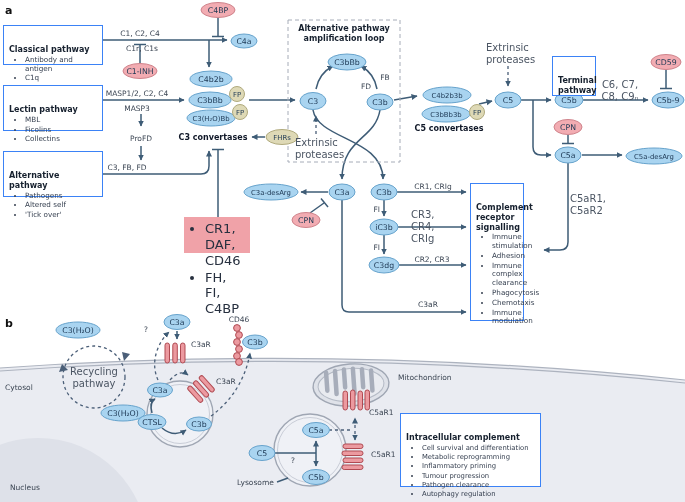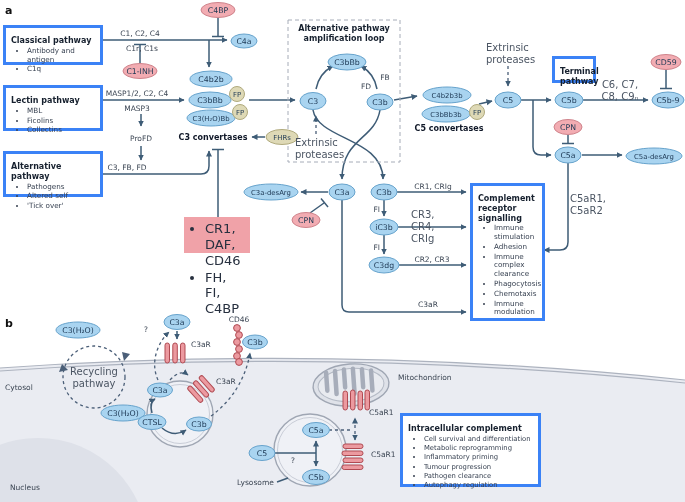--- a/index.html
+++ b/index.html
@@ -1,20 +1,20 @@
 <!DOCTYPE html>
 <html><head>
 <meta charset="utf-8">
 <style>
   html,body{margin:0;padding:0;background:#fff;}
   .stage{position:relative;width:685px;height:502px;background:#ffffff;
          font-family:"DejaVu Sans",sans-serif;overflow:hidden;}
   .stage svg{position:absolute;left:0;top:0;}
   .ov{position:absolute;box-sizing:border-box;line-height:1.22;color:#374151;}
-  .wbox{background:#ffffff;border:3px solid #3b82f6;padding:8px 5px;font-size:7.2px;}
+  .wbox{background:#ffffff;border:1px solid #3b82f6;padding:19px 5px;font-size:7.2px;}
   .wbox .t{font-weight:bold;font-size:8px;color:#16202e;margin-bottom:1px;}
   .pinkbox{background:#f0a2a8;padding:3px 5px;font-size:13px;color:#27303f;}
   .ov ul{list-style:disc;margin:1px 0 0 9px;padding:0;}
   .ov li{margin:0 0 1px 7px;}
   .lbl{font-size:10px;color:#4b5563;}
   .bold-lbl{font-weight:bold;font-size:8px;color:#16202e;}
   .ctr{text-align:center;}
   .tiny{font-size:6.8px;}
   
   .nt{font-size:7.8px;fill:#1d3854;}
@@ -432,21 +432,21 @@
 
 <div class="ov wbox" style="left:552px;top:56px;width:44px;height:27px;">
   <div class="t">Terminal pathway</div>
 </div>
 
 <div class="ov lbl ctr" style="left:600px;top:79px;width:40px;">C6, C7, C8, C9ₙ</div>
 <div class="ov lbl" style="left:411px;top:209px;width:48px;">CR3, CR4, CRIg</div>
 <div class="ov lbl" style="left:570px;top:193px;width:36px;">C5aR1, C5aR2</div>
 
 
-<div class="ov wbox" style="left:470px;top:183px;width:75px;height:138px;">
+<div class="ov wbox" style="left:470px;top:183px;width:54px;height:138px;">
   <div class="t">Complement receptor signalling</div>
   <ul>
     <li>Immune stimulation</li>
     <li>Adhesion</li>
     <li>Immune complex clearance</li>
     <li>Phagocytosis</li>
     <li>Chemotaxis</li>
     <li>Immune modulation</li>
   </ul>
 </div>

